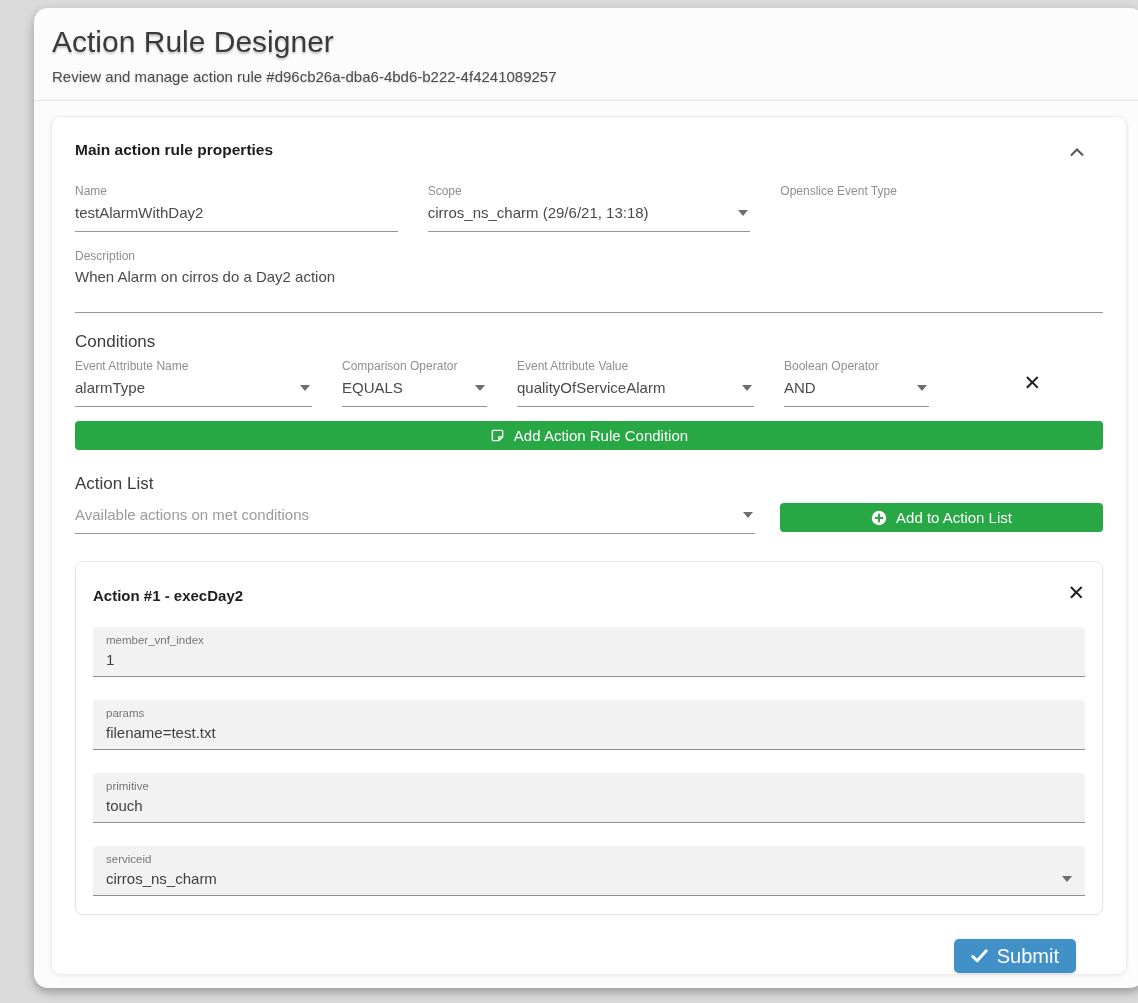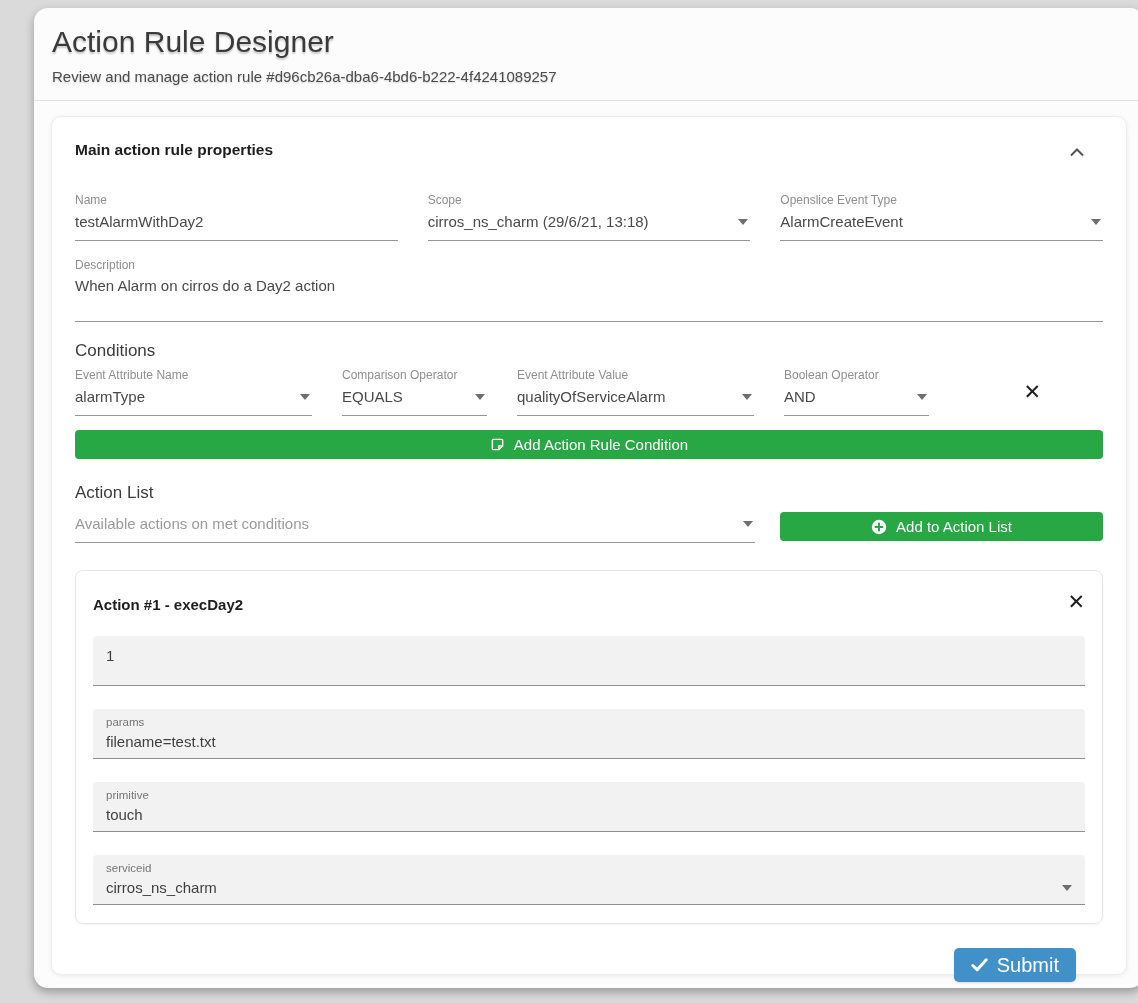--- a/index.html
+++ b/index.html
@@ -40,21 +40,21 @@
     box-shadow: 0 1px 5px rgba(0,0,0,0.07);
     padding: 24px 23px 20px 23px;
     position: relative;
   }
 
   .card-heading-row { display: flex; justify-content: space-between; align-items: flex-start; }
   .card-heading { margin: 0; font-size: 15.5px; font-weight: bold; color: #1e1e1e; }
   .chevron-btn { cursor: pointer; margin-right: 18px; margin-top: 2px; }
 
   
-  .row-3 { display: grid; grid-template-columns: 1fr 1fr 1fr; column-gap: 30px; margin-top: 32px; }
+  .row-3 { display: grid; grid-template-columns: 1fr 1fr 1fr; column-gap: 30px; margin-top: 23px; }
   .u-field { display: flex; flex-direction: column; }
   .u-label { font-size: 12px; color: #8f8f8f; line-height: 14px; }
   .u-value {
     display: flex; align-items: center; justify-content: space-between;
     padding: 5px 2px 9px 0;
     border-bottom: 1px solid #969696;
     font-size: 15px; color: #4a4a4a; min-height: 34px;
   }
   .u-value.placeholder { color: #9b9b9b; }
   .u-value.desc { align-items: flex-start; min-height: 50px; padding-bottom: 10px; }
@@ -158,24 +158,20 @@
         </div>
         <div class="u-field">
           <span class="u-label">Scope</span>
           <div class="u-value">
             <span>cirros_ns_charm (29/6/21, 13:18)</span>
             <span class="caret"></span>
           </div>
         </div>
         <div class="u-field">
           <span class="u-label">Openslice Event Type</span>
-          <div class="u-value">
-            <span>AlarmCreateEvent</span>
-            <span class="caret"></span>
-          </div>
         </div>
       </div>
 
       <div class="u-field desc-block">
         <span class="u-label">Description</span>
         <div class="u-value desc">
           <span>When Alarm on cirros do a Day2 action</span>
         </div>
       </div>
 
@@ -239,20 +235,21 @@
         </button>
       </div>
 
       <div class="action-card">
         <div class="action-card-header">
           <h4 class="action-title">Action #1 - execDay2</h4>
           <span class="close-x action-close" style="margin-left:0; margin-right:0;">✕</span>
         </div>
 
         <div class="f-field">
+          <div class="f-label">member_vnf_index</div>
           <div class="f-value">
             <span>1</span>
           </div>
         </div>
 
         <div class="f-field">
           <div class="f-label">params</div>
           <div class="f-value">
             <span>filename=test.txt</span>
           </div>

